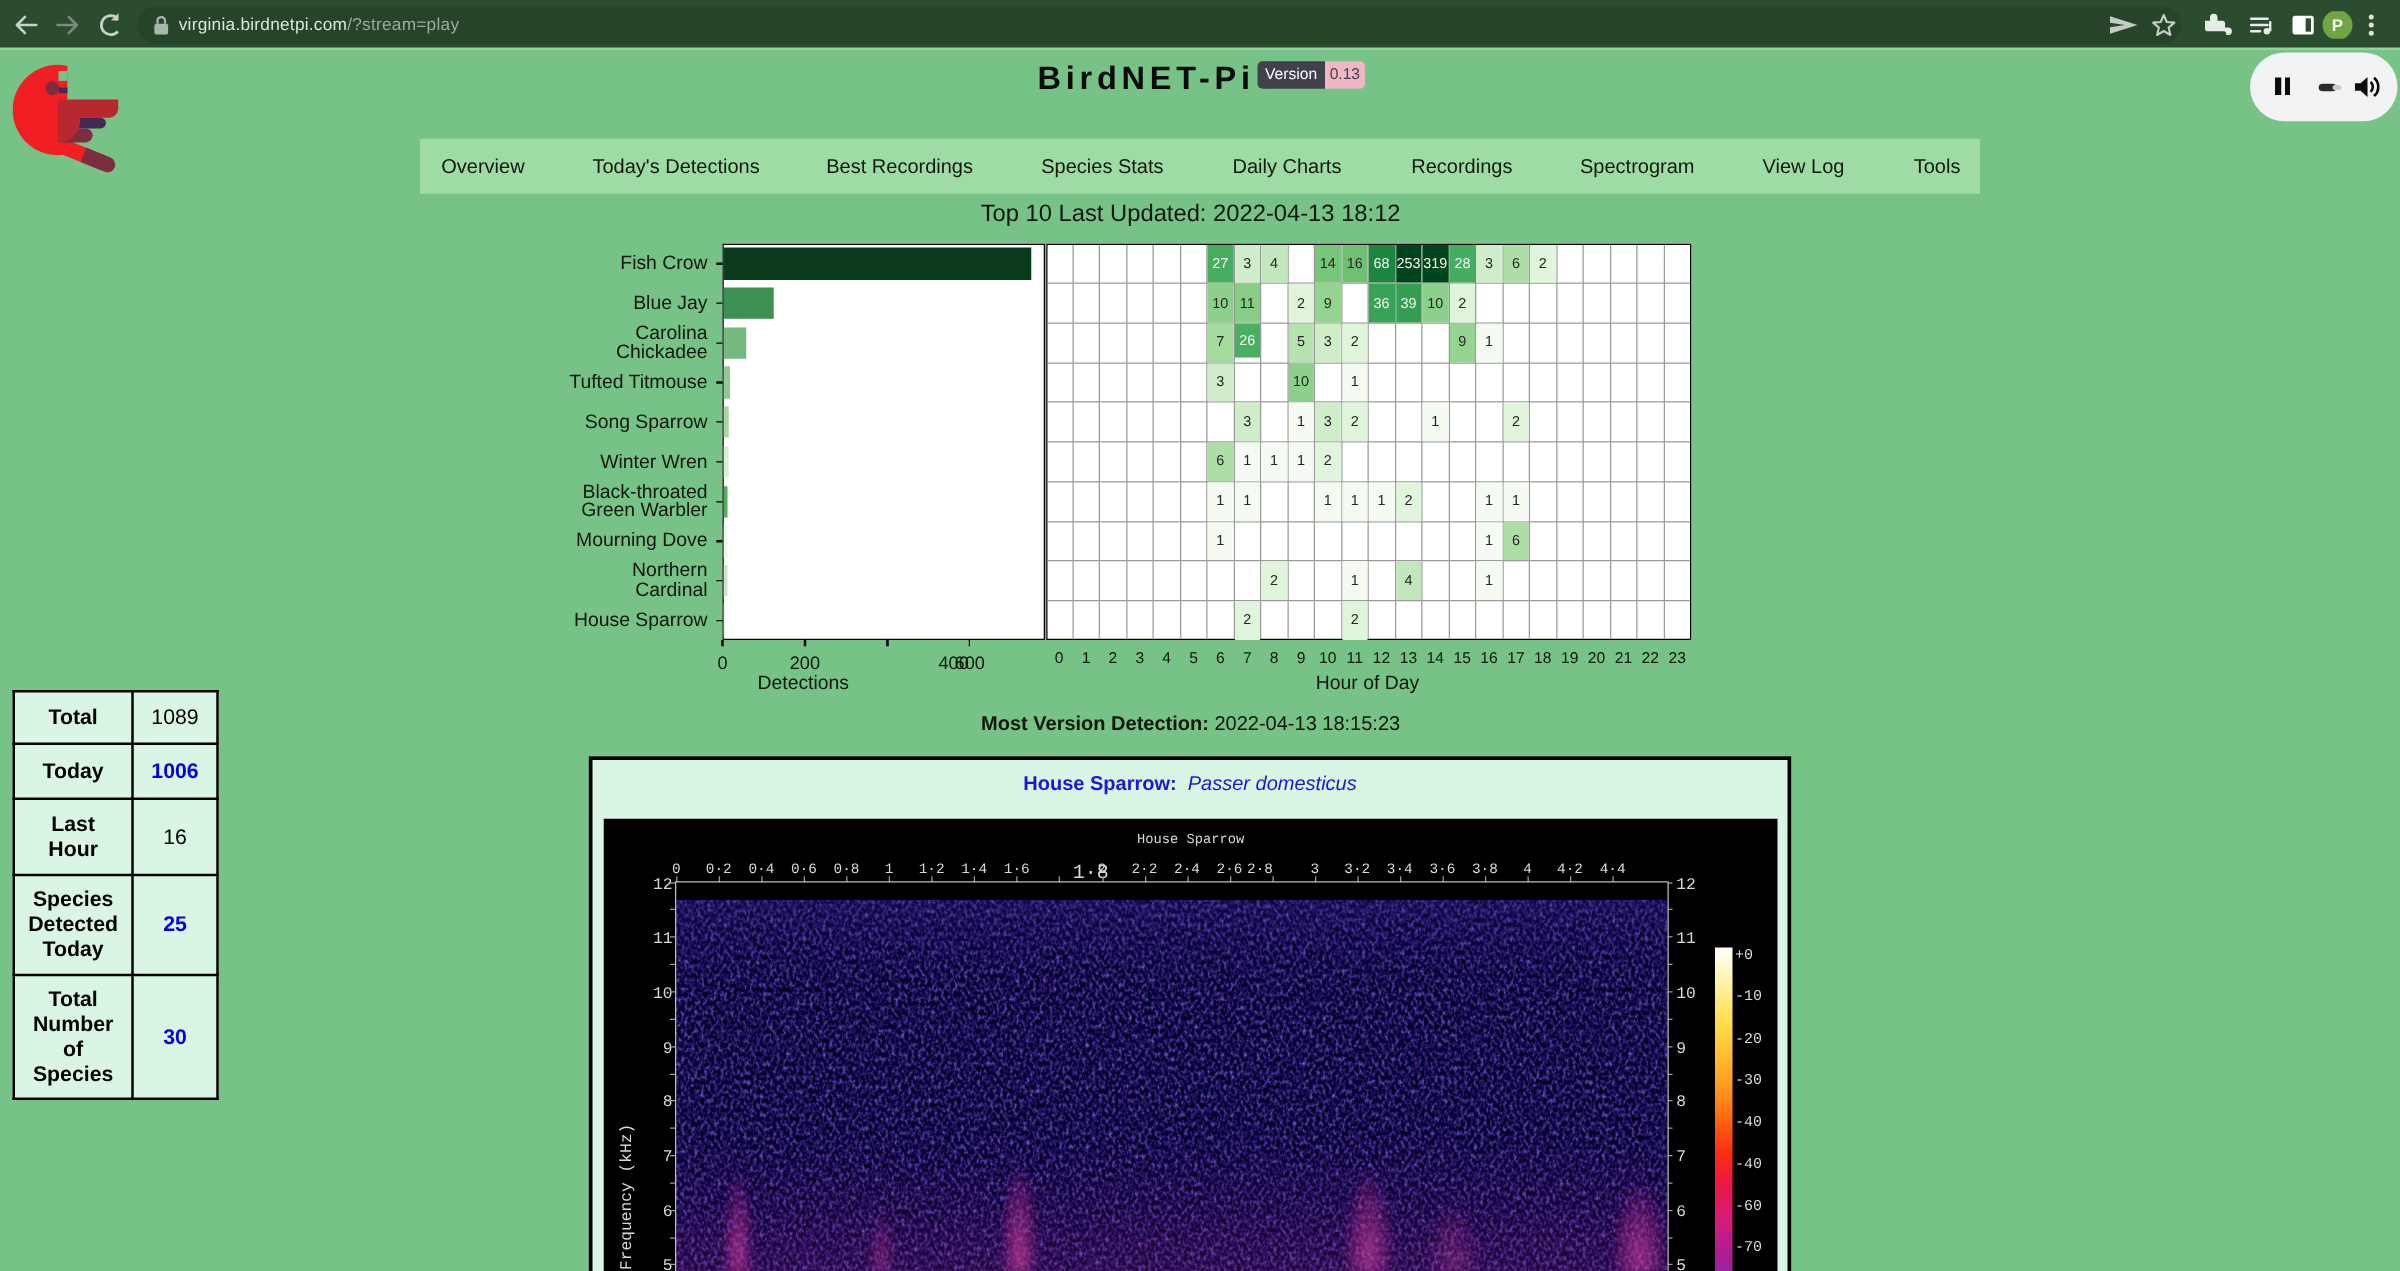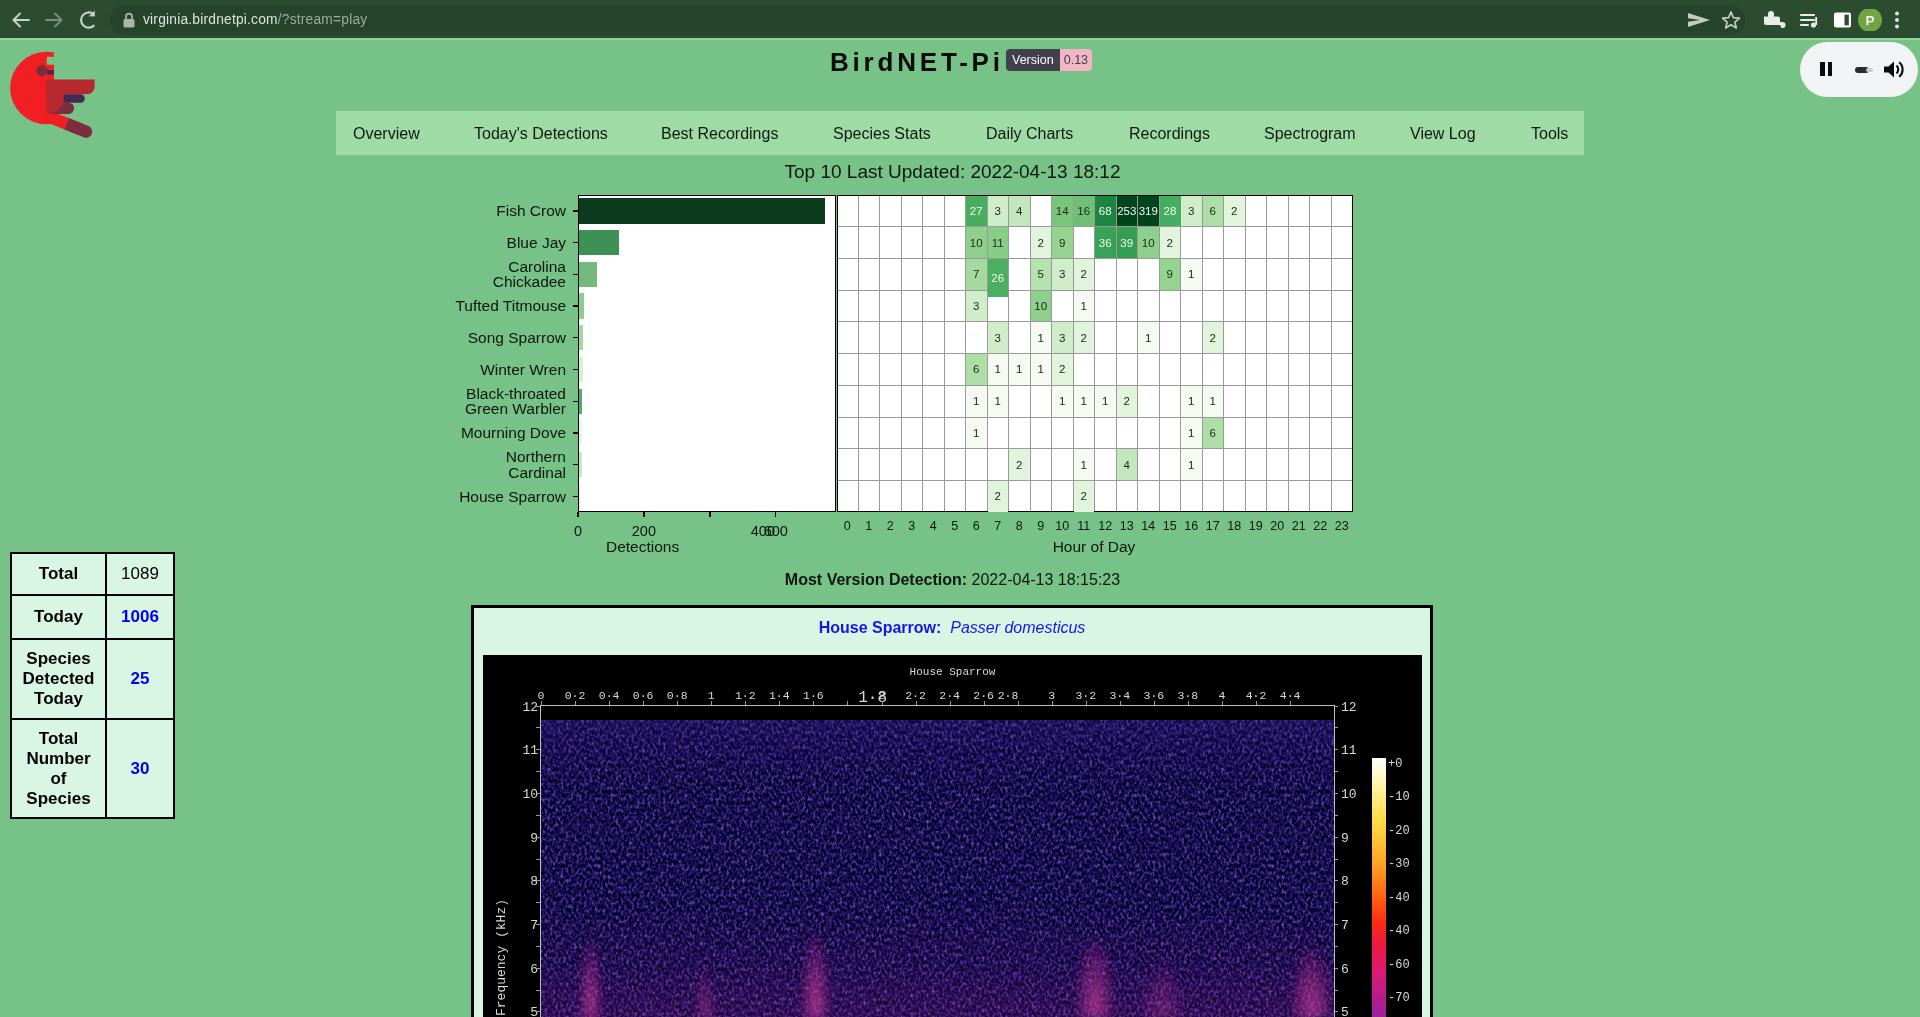--- a/index.html
+++ b/index.html
@@ -182,21 +182,21 @@
 <div class="abs" style="left:1224.0px;top:195.5px;width:20.50px;height:30.73px;background:#e1f4dc;color:#262626;display:flex;align-items:center;justify-content:center;font-size:11.5px">2</div>
 <div class="abs" style="left:966.0px;top:227.2px;width:20.50px;height:30.73px;background:#8dd08b;color:#262626;display:flex;align-items:center;justify-content:center;font-size:11.5px">10</div>
 <div class="abs" style="left:987.5px;top:227.2px;width:20.50px;height:30.73px;background:#87cd86;color:#262626;display:flex;align-items:center;justify-content:center;font-size:11.5px">11</div>
 <div class="abs" style="left:1030.5px;top:227.2px;width:20.50px;height:30.73px;background:#e1f4dc;color:#262626;display:flex;align-items:center;justify-content:center;font-size:11.5px">2</div>
 <div class="abs" style="left:1052.0px;top:227.2px;width:20.50px;height:30.73px;background:#94d390;color:#262626;display:flex;align-items:center;justify-content:center;font-size:11.5px">9</div>
 <div class="abs" style="left:1095.0px;top:227.2px;width:20.50px;height:30.73px;background:#38a256;color:#f2f7f2;display:flex;align-items:center;justify-content:center;font-size:11.5px">36</div>
 <div class="abs" style="left:1116.5px;top:227.2px;width:20.50px;height:30.73px;background:#359e53;color:#f2f7f2;display:flex;align-items:center;justify-content:center;font-size:11.5px">39</div>
 <div class="abs" style="left:1138.0px;top:227.2px;width:20.50px;height:30.73px;background:#8dd08b;color:#262626;display:flex;align-items:center;justify-content:center;font-size:11.5px">10</div>
 <div class="abs" style="left:1159.5px;top:227.2px;width:20.50px;height:30.73px;background:#e1f4dc;color:#262626;display:flex;align-items:center;justify-content:center;font-size:11.5px">2</div>
 <div class="abs" style="left:966.0px;top:259.0px;width:20.50px;height:30.73px;background:#a4da9e;color:#262626;display:flex;align-items:center;justify-content:center;font-size:11.5px">7</div>
-<div class="abs" style="left:987.5px;top:259.0px;width:20.50px;height:38px;background:#4aaf61;color:#f2f7f2;display:flex;align-items:center;justify-content:center;font-size:11.5px">26</div>
+<div class="abs" style="left:987.5px;top:259.0px;width:20.50px;height:27px;background:#4aaf61;color:#f2f7f2;display:flex;align-items:center;justify-content:center;font-size:11.5px">26</div>
 <div class="abs" style="left:1030.5px;top:259.0px;width:20.50px;height:30.73px;background:#b6e2b0;color:#262626;display:flex;align-items:center;justify-content:center;font-size:11.5px">5</div>
 <div class="abs" style="left:1052.0px;top:259.0px;width:20.50px;height:30.73px;background:#d0edc9;color:#262626;display:flex;align-items:center;justify-content:center;font-size:11.5px">3</div>
 <div class="abs" style="left:1073.5px;top:259.0px;width:20.50px;height:30.73px;background:#e1f4dc;color:#262626;display:flex;align-items:center;justify-content:center;font-size:11.5px">2</div>
 <div class="abs" style="left:1159.5px;top:259.0px;width:20.50px;height:30.73px;background:#94d390;color:#262626;display:flex;align-items:center;justify-content:center;font-size:11.5px">9</div>
 <div class="abs" style="left:1181.0px;top:259.0px;width:20.50px;height:30.73px;background:#f5fbf2;color:#262626;display:flex;align-items:center;justify-content:center;font-size:11.5px">1</div>
 <div class="abs" style="left:966.0px;top:290.7px;width:20.50px;height:30.73px;background:#d0edc9;color:#262626;display:flex;align-items:center;justify-content:center;font-size:11.5px">3</div>
 <div class="abs" style="left:1030.5px;top:290.7px;width:20.50px;height:30.73px;background:#8dd08b;color:#262626;display:flex;align-items:center;justify-content:center;font-size:11.5px">10</div>
 <div class="abs" style="left:1073.5px;top:290.7px;width:20.50px;height:30.73px;background:#f5fbf2;color:#262626;display:flex;align-items:center;justify-content:center;font-size:11.5px">1</div>
 <div class="abs" style="left:987.5px;top:322.4px;width:20.50px;height:30.73px;background:#d0edc9;color:#262626;display:flex;align-items:center;justify-content:center;font-size:11.5px">3</div>
 <div class="abs" style="left:1030.5px;top:322.4px;width:20.50px;height:30.73px;background:#f5fbf2;color:#262626;display:flex;align-items:center;justify-content:center;font-size:11.5px">1</div>
@@ -257,20 +257,24 @@
       <col>
     </colgroup>
 <tbody>
       <tr style="height:42px">
         <td style="border:2px solid #000;text-align:center;font-weight:bold">Total</td>
         <td style="border:2px solid #000;text-align:center">1089</td>
       </tr>
 <tr style="height:44px">
         <td style="border:2px solid #000;text-align:center;font-weight:bold">Today</td>
         <td style="border:2px solid #000;text-align:center;font-weight:bold;color:#0000ee">1006</td>
+      </tr>
+<tr style="height:61px">
+        <td style="border:2px solid #000;text-align:center;font-weight:bold;line-height:20px">Last<br>Hour</td>
+        <td style="border:2px solid #000;text-align:center">16</td>
       </tr>
 <tr style="height:80px">
         <td style="border:2px solid #000;text-align:center;font-weight:bold;line-height:20px">Species<br>Detected<br>Today</td>
         <td style="border:2px solid #000;text-align:center;font-weight:bold;color:#0000ee">25</td>
       </tr>
 <tr style="height:99px">
         <td style="border:2px solid #000;text-align:center;font-weight:bold;line-height:20px">Total<br>Number<br>of<br>Species</td>
         <td style="border:2px solid #000;text-align:center;font-weight:bold;color:#0000ee">30</td>
       </tr>
 </tbody>

